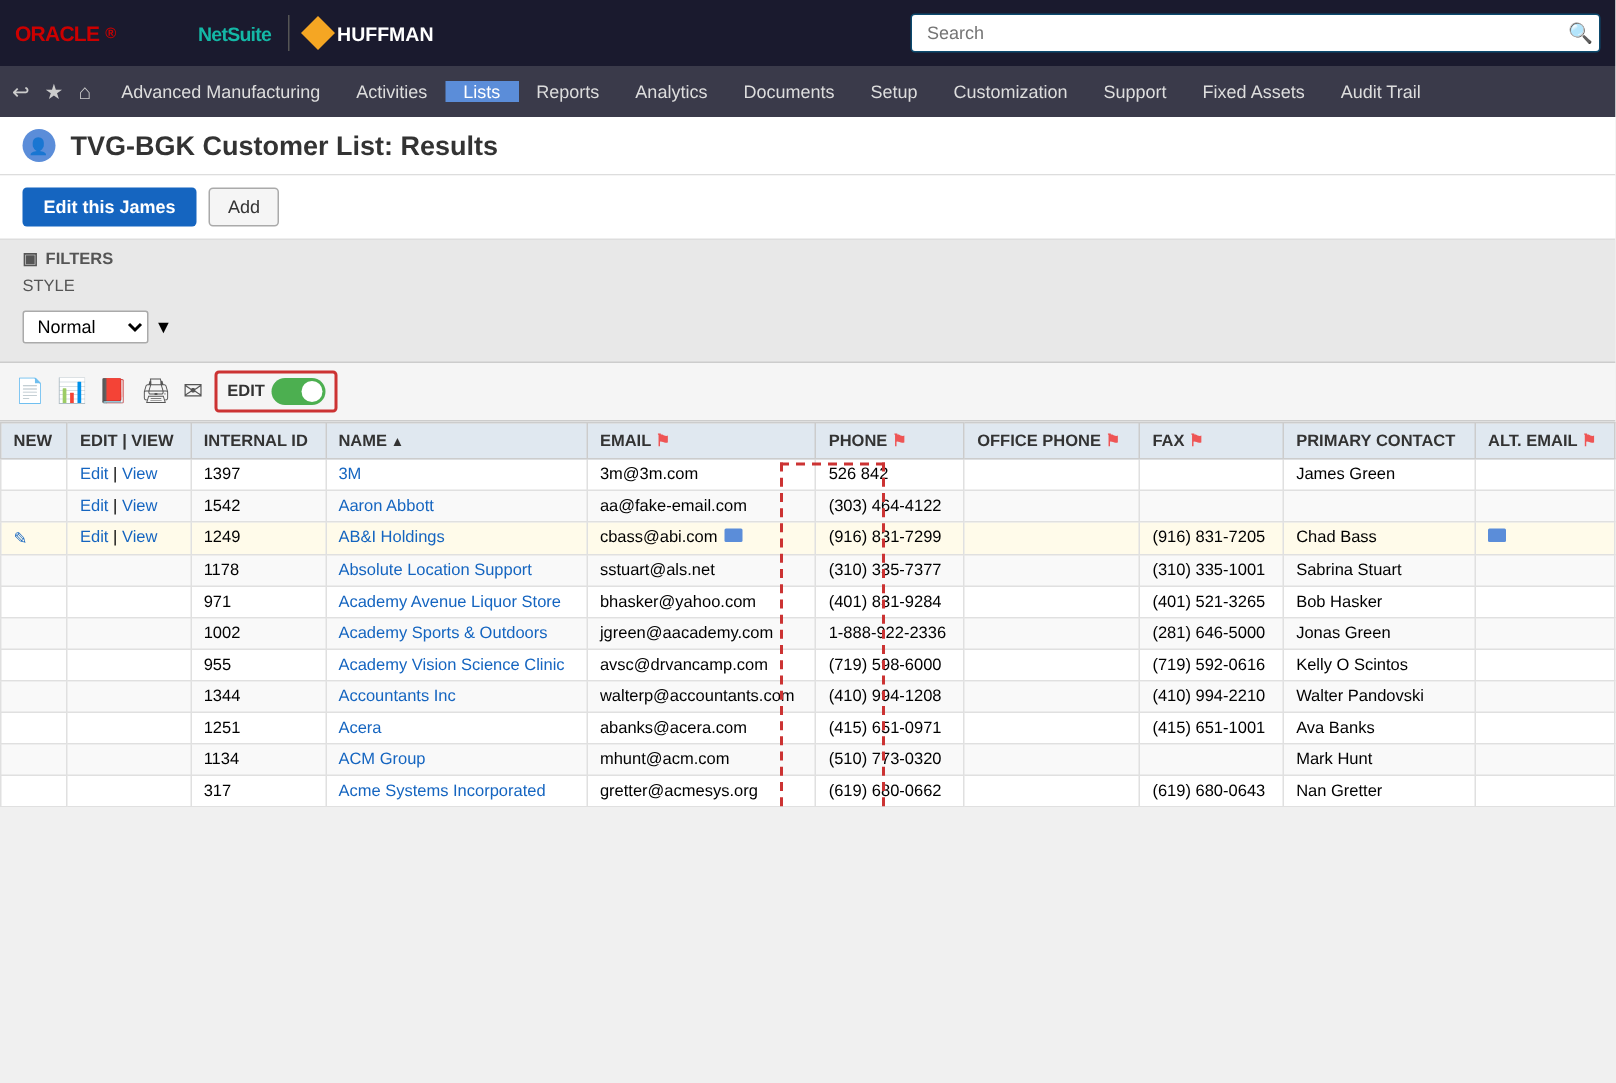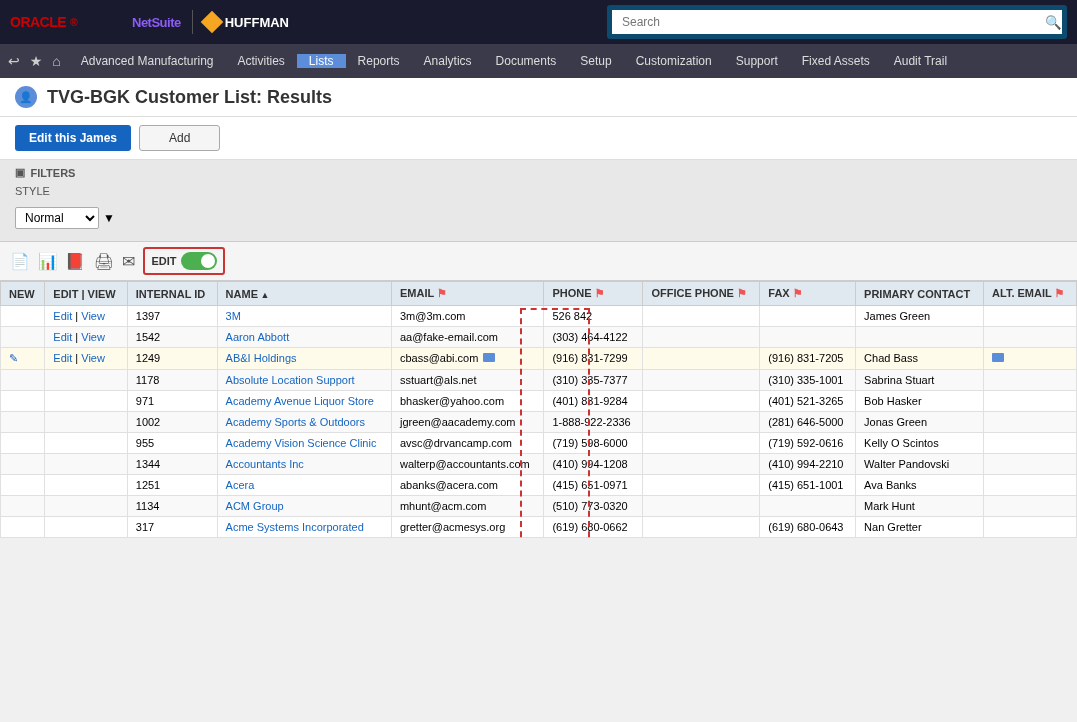--- a/index.html
+++ b/index.html
@@ -1,44 +1,44 @@
 <!DOCTYPE html>
 <html><head>
   <meta charset="utf-8">
   <style>
     * { box-sizing: border-box; margin: 0; padding: 0; }
     body { font-family: Arial, sans-serif; font-size: 12px; background: #f0f0f0; overflow-x: hidden; }
 
     
     .top-bar { background: #1a1a2e; display: flex; align-items: center; padding: 0 10px; height: 44px; gap: 6px; }
     .oracle-logo { color: #cc0000; font-weight: bold; font-size: 13px; letter-spacing: -0.5px; display: flex; align-items: center; gap: 3px; }
-    .netsuite-text { color: #8b5cf6; font-size: 13px; font-weight: bold; padding-left: 48px; }
+    .netsuite-text { color: #14b8a6; font-size: 13px; font-weight: bold; padding-left: 48px; }
     .divider-logo { width: 1px; height: 24px; background: #555; margin: 0 5px; }
     .huffman-logo { color: white; font-size: 13px; font-weight: bold; display: flex; align-items: center; gap: 5px; }
     .search-bar { flex: 1; max-width: 460px; margin-left: auto; position: relative; }
-    .search-bar input { width: 100%; padding: 5px 30px 5px 10px; border-radius: 3px; border: 5px solid #0c4a6e; font-size: 12px; }
+    .search-bar input { width: 100%; padding: 5px 30px 5px 10px; border-radius: 3px; border: 1px solid #0c4a6e; font-size: 12px; }
     .search-icon-btn { position: absolute; right: 5px; top: 50%; transform: translateY(-50%); background: none; border: none; cursor: pointer; color: #555; }
 
     
     .main-nav { background: #3a3a4a; display: flex; align-items: stretch; height: 34px; }
     .nav-icons { display: flex; align-items: center; padding: 0 8px; gap: 10px; }
     .nav-icon { color: #ccc; cursor: pointer; font-size: 14px; }
     .nav-items { display: flex; align-items: center; }
     .nav-item { color: #ddd; padding: 0 12px; display: flex; align-items: center; cursor: pointer; font-size: 12px; white-space: nowrap; }
     .nav-item.active { background: #5b8dd9; color: white; }
 
     
     .page-header { background: white; padding: 8px 15px; border-bottom: 1px solid #ddd; display: flex; align-items: center; gap: 10px; }
     .person-icon { width: 22px; height: 22px; background: #5b8dd9; border-radius: 50%; display: flex; align-items: center; justify-content: center; color: white; font-size: 11px; }
     .page-title { font-size: 18px; font-weight: bold; color: #333; }
 
     
     .btn-row { background: white; padding: 8px 15px; display: flex; gap: 8px; border-bottom: 1px solid #ddd; }
     .btn-primary { background: #1565c0; color: white; border: none; padding: 5px 14px; border-radius: 3px; cursor: pointer; font-size: 12px; font-weight: bold; }
-    .btn-secondary { background: #f5f5f5; color: #333; border: 1px solid #aaa; padding: 5px 29px; border-radius: 3px; cursor: pointer; font-size: 12px; }
+    .btn-secondary { background: #f5f5f5; color: #333; border: 1px solid #aaa; padding: 5px 12px; border-radius: 3px; cursor: pointer; font-size: 12px; }
 
     
     .filters-section { background: #e8e8e8; padding: 6px 15px; border-bottom: 1px solid #ccc; }
     .filters-header { display: flex; align-items: center; gap: 5px; font-size: 11px; color: #555; font-weight: bold; cursor: pointer; }
     .filters-body { padding: 6px 0; display: flex; align-items: center; gap: 10px; }
     .filter-label { font-size: 11px; color: #555; margin-bottom: 10px; }
     .filter-select { display: flex; align-items: center; gap: 4px; }
     .filter-select select { padding: 2px 5px; border: 1px solid #aaa; border-radius: 2px; font-size: 12px; background: white; }
 
     

